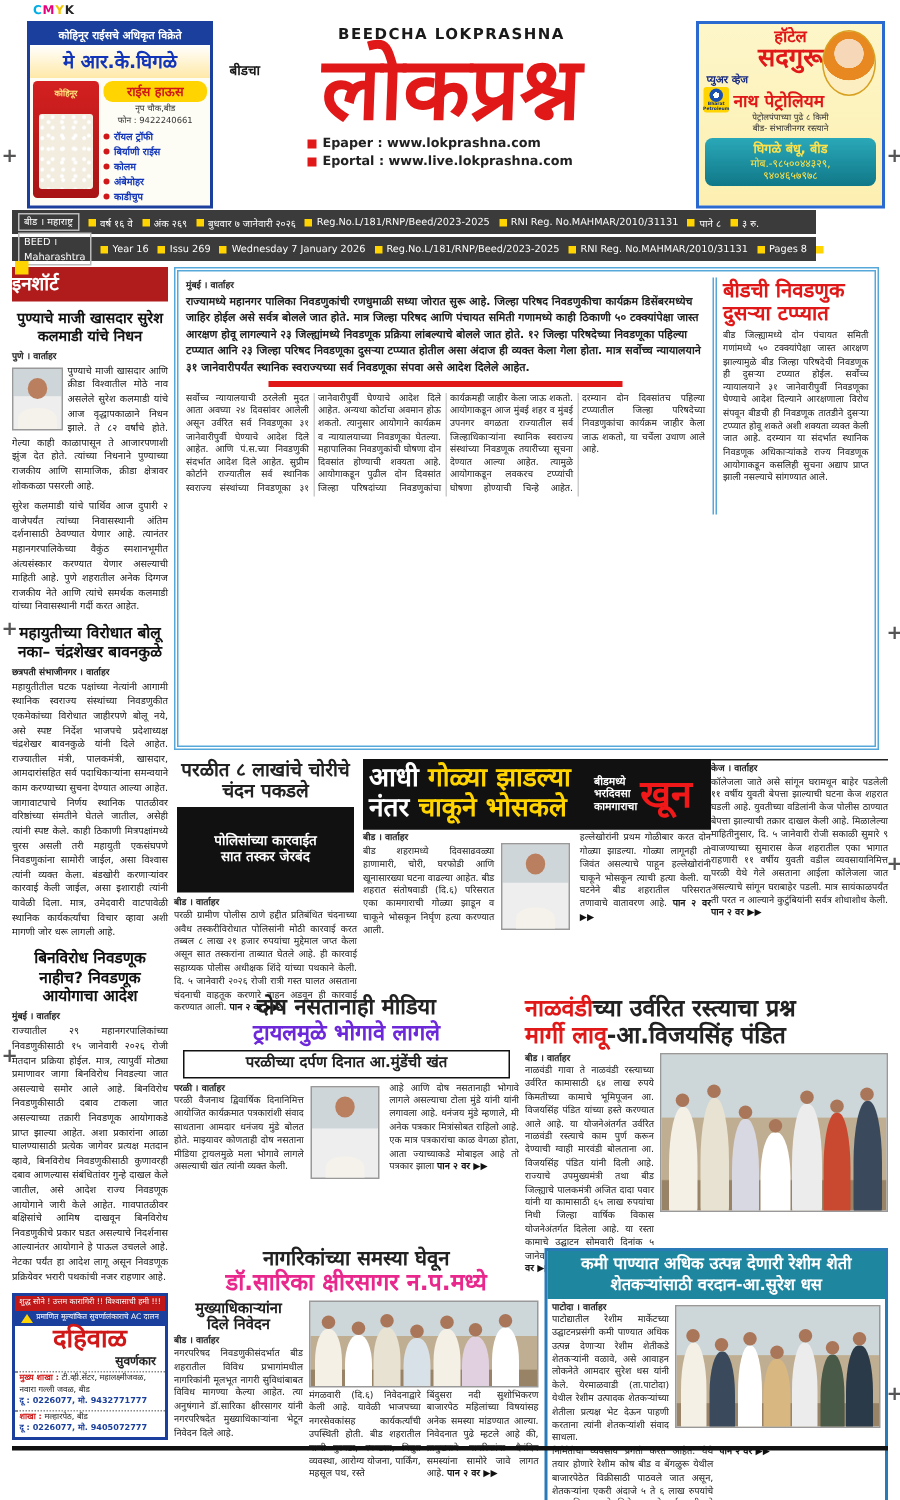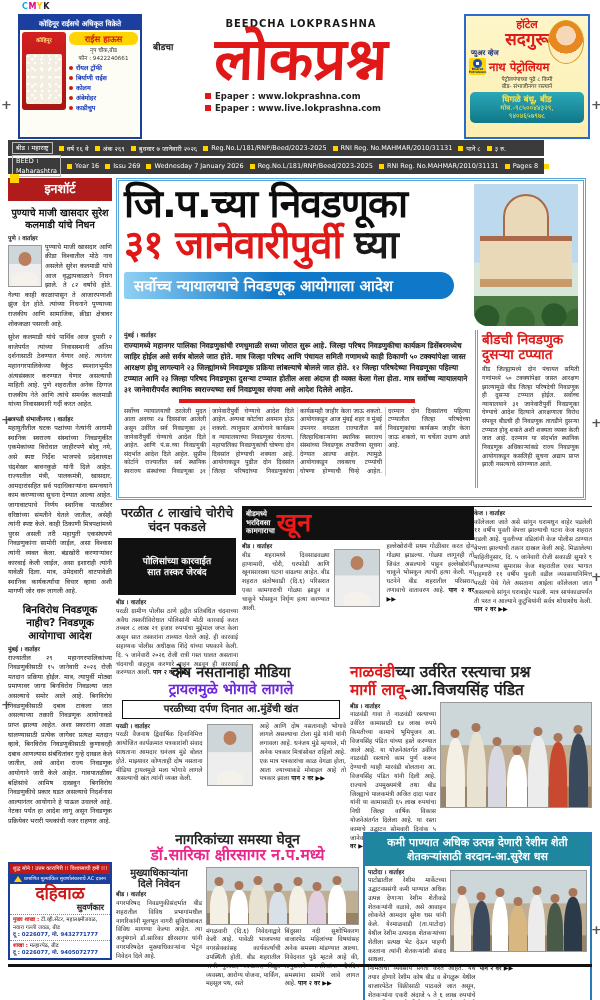--- a/index.html
+++ b/index.html
@@ -48,21 +48,21 @@
   .tagmr{position:absolute;left:8px;top:22px;font-size:9px;font-weight:bold;}
   .eline{display:flex;align-items:center;gap:4px;font-size:8.5px;font-weight:bold;color:#222;margin-left:60px;line-height:1.45;}
   .eline i{width:6px;height:6px;background:#e01818;display:inline-block;flex:none;}
   
   .ibar{left:8px;width:536px;height:16px;background:#3b3b3b;color:#fff;display:flex;align-items:center;gap:6px;padding:0 4px;box-sizing:border-box;}
   .ibar .box{border:1px solid #bbb;padding:0 3px;font-size:6.5px;line-height:1.6;}
   .seg{display:flex;align-items:center;gap:3px;font-size:6.5px;white-space:nowrap;}
   .seg i{width:5px;height:5px;background:#ffd400;flex:none;display:inline-block;}
   
   .sb{left:8px;top:178px;width:104px;height:782px;font-size:6.4px;line-height:1.5;}
-  .sb .hd{background:#b01c1c;color:#fff;font-weight:bold;font-size:12.5px;text-align:center;padding:2px 0;position:relative;}
+  .sb .hd{background:#b01c1c;color:#fff;font-weight:bold;font-size:12.5px;text-align:left;padding:2px 0;position:relative;}
   .sb .hd::before{content:"";position:absolute;left:2px;top:-4px;width:9px;height:9px;background:#ffd400;}
   .sbt{font-weight:bold;font-size:9.6px;line-height:1.25;text-align:center;margin:6px 0 2px;color:#111;}
   .dl{font-weight:bold;font-size:6px;color:#222;}
   .sb p{margin:1px 0 4px;}
   .portrait{float:left;width:32px;height:40px;margin:2px 3px 1px 0;border:1px solid #999;position:relative;background:linear-gradient(180deg,#cfd6da 0 45%,#eee 46%);overflow:hidden;}
   .portrait::before{content:"";position:absolute;top:6px;left:50%;transform:translateX(-50%);width:13px;height:14px;border-radius:50%;background:#b97f5e;}
   .portrait::after{content:"";position:absolute;bottom:-2px;left:50%;transform:translateX(-50%);width:26px;height:16px;border-radius:45% 45% 0 0;background:#f4f2ea;}
   
   .dah{position:absolute;bottom:0;left:0;width:100%;box-sizing:border-box;border:2px solid #1a3f9c;background:#fff;}
   .dah .t1{background:#c01818;color:#fff;font-size:5.2px;text-align:center;padding:1px;}
@@ -157,20 +157,21 @@
   <span class="reg" style="left:1px;top:100px;">+</span>
   <span class="reg" style="left:591px;top:100px;">+</span>
   <span class="reg" style="left:1px;top:415px;">+</span>
   <span class="reg" style="left:591px;top:418px;">+</span>
   <span class="reg" style="left:591px;top:572px;">+</span>
   <span class="reg" style="left:1px;top:700px;">+</span>
   <span class="reg" style="left:591px;top:925px;">+</span>
 
   <div class="abs adL">
     <div class="hd">कोहिनूर राईसचे अधिकृत विक्रेते</div>
+    <div class="nm">मे आर.के.घिगळे</div>
     <div class="bodyrow">
       <div class="bag">
           <span>कोहिनूर</span>
         </div>
       <div style="flex:1;">
         <div class="rice">राईस हाऊस</div>
         <div class="tiny">नृप चौक,बीड</div>
         <div class="tiny">फोन : 9422240661</div>
         <ul>
           <li>रॉयल ट्रॉफी</li>
@@ -186,21 +187,21 @@
   <div class="abs mastc">
     <span class="tagmr">बीडचा</span>
     <div class="beedcha">BEEDCHA LOKPRASHNA</div>
     <div class="logo">लोकप्रश्न</div>
     <div class="eline">
         <i></i>
         <span>Epaper : www.lokprashna.com</span>
       </div>
     <div class="eline">
         <i></i>
-        <span>Epaper : www.live.lokprashna.com</span>
+        <span>Eportal : www.live.lokprashna.com</span>
       </div>
   </div>
 
   <div class="abs adR">
     <div class="halo"></div>
     <div class="h1">हॉटेल</div>
     <div class="h2">सदगुरू</div>
     <div class="veg">प्युअर व्हेज</div>
     <div class="nathrow">
       <span class="bp">
@@ -285,20 +286,21 @@
     <div class="hd">इनशॉर्ट</div>
 
     <div>
       <div class="sbt">पुण्याचे माजी खासदार सुरेश कलमाडी यांचे निधन</div>
       <div class="dl">पुणे । वार्ताहर</div>
       <p class="jt"><span class="portrait"></span><span>पुण्याचे माजी खासदार आणि क्रीडा विश्वातील मोठे नाव असलेले सुरेश कलमाडी यांचे आज वृद्धापकाळाने निधन झाले. ते ८२ वर्षांचे होते. गेल्या काही काळापासून ते आजारपणाशी झुंज देत होते. त्यांच्या निधनाने पुण्याच्या राजकीय आणि सामाजिक, क्रीडा क्षेत्रावर शोककळा पसरली आहे.</span></p>
       <p class="jt">सुरेश कलमाडी यांचे पार्थिव आज दुपारी २ वाजेपर्यंत त्यांच्या निवासस्थानी अंतिम दर्शनासाठी ठेवण्यात येणार आहे. त्यानंतर महानगरपालिकेच्या वैकुंठ स्मशानभूमीत अंत्यसंस्कार करण्यात येणार असल्याची माहिती आहे. पुणे शहरातील अनेक दिग्गज राजकीय नेते आणि त्यांचे समर्थक कलमाडी यांच्या निवासस्थानी गर्दी करत आहेत.</p>
     </div>
 
     <div>
+      <div class="sbt" style="font-size:10.3px;">महायुतीच्या विरोधात बोलू नका– चंद्रशेखर बावनकुळे</div>
       <div class="dl">छत्रपती संभाजीनगर । वार्ताहर</div>
       <p class="jt">महायुतीतील घटक पक्षांच्या नेत्यांनी आगामी स्थानिक स्वराज्य संस्थांच्या निवडणुकीत एकमेकांच्या विरोधात जाहीरपणे बोलू नये, असे स्पष्ट निर्देश भाजपचे प्रदेशाध्यक्ष चंद्रशेखर बावनकुळे यांनी दिले आहेत. राज्यातील मंत्री, पालकमंत्री, खासदार, आमदारांसहित सर्व पदाधिकाऱ्यांना समन्वयाने काम करण्याच्या सुचना देण्यात आल्या आहेत. जागावाटपाचे निर्णय स्थानिक पातळीवर वरिष्ठांच्या संमतीने घेतले जातील, असेही त्यांनी स्पष्ट केले. काही ठिकाणी मित्रपक्षांमध्ये चुरस असली तरी महायुती एकसंघपणे निवडणुकांना सामोरी जाईल, असा विश्वास त्यांनी व्यक्त केला. बंडखोरी करणाऱ्यांवर कारवाई केली जाईल, असा इशाराही त्यांनी यावेळी दिला. मात्र, उमेदवारी वाटपावेळी स्थानिक कार्यकर्त्यांचा विचार व्हावा अशी मागणी जोर धरू लागली आहे.</p>
     </div>
 
     <div>
       <div class="sbt" style="font-size:10.3px;">बिनविरोध निवडणूक नाहीच? निवडणूक आयोगाचा आदेश</div>
       <div class="dl">मुंबई । वार्ताहर</div>
       <p class="jt">राज्यातील २९ महानगरपालिकांच्या निवडणुकीसाठी १५ जानेवारी २०२६ रोजी मतदान प्रक्रिया होईल. मात्र, त्यापुर्वी मोठ्या प्रमाणावर जागा बिनविरोध निवडल्या जात असल्याचे समोर आले आहे. बिनविरोध निवडणुकीसाठी दबाव टाकला जात असल्याच्या तक्रारी निवडणूक आयोगाकडे प्राप्त झाल्या आहेत. अशा प्रकारांना आळा घालण्यासाठी प्रत्येक जागेवर प्रत्यक्ष मतदान व्हावे, बिनविरोध निवडणुकीसाठी कुणावरही दबाव आणल्यास संबंधितांवर गुन्हे दाखल केले जातील, असे आदेश राज्य निवडणूक आयोगाने जारी केले आहेत. गावपातळीवर बक्षिसांचे आमिष दाखवून बिनविरोध निवडणुकीचे प्रकार घडत असल्याचे निदर्शनास आल्यानंतर आयोगाने हे पाऊल उचलले आहे. नेटका पर्यंत हा आदेश लागू असून निवडणूक प्रक्रियेवर भरारी पथकांची नजर राहणार आहे.</p>
     </div>
 
@@ -311,32 +313,20 @@
       <div class="nm">दहिवाळ</div>
       <div class="sub">सुवर्णकार</div>
       <div class="row"><b>मुख्य शाखा :</b> <span>टी.व्ही.सेंटर, महालक्ष्मीजवळ, नवारा गल्ली जवळ, बीड</span><br>
         <span class="ph">दू : 0226077, मो. 9432771777</span></div>
       <div class="row"><b>शाखा :</b> <span>मल्हारपेठ, बीड</span><br>
         <span class="ph">दू : 0226077, मो. 9405072777</span></div>
     </div>
   </div>
 
   <div class="abs mainbox">
-    <div class="mb-top">
-      <div class="mb-headl">
-        <div class="h1a">जि.प.च्या निवडणूका</div>
-        <div class="h1b"><span class="red">३१ जानेवारीपुर्वी</span> <span>घ्या</span></div>
-        <div class="strip">सर्वोच्च न्यायालयाचे निवडणूक आयोगाला आदेश</div>
-      </div>
-      <div class="scphoto">
-        <div class="scdome"></div>
-        <div class="scbody"></div>
-        <div class="scgreen"></div>
-      </div>
-    </div>
     <div class="mb-bot">
       <div class="mb-left">
         <div class="lead"><span class="dl">मुंबई । वार्ताहर</span><br>
           <span>राज्यामध्ये महानगर पालिका निवडणुकांची रणधुमाळी सध्या जोरात सुरू आहे. जिल्हा परिषद निवडणुकीचा कार्यक्रम डिसेंबरमध्येच जाहिर होईल असे सर्वत्र बोलले जात होते. मात्र जिल्हा परिषद आणि पंचायत समिती गणामध्ये काही ठिकाणी ५० टक्क्यांपेक्षा जास्त आरक्षण होवू लागल्याने २३ जिल्ह्यांमध्ये निवडणूक प्रक्रिया लांबल्याचे बोलले जात होते. १२ जिल्हा परिषदेच्या निवडणूका पहिल्या टप्प्यात आनि २३ जिल्हा परिषद निवडणूका दुसऱ्या टप्प्यात होतील असा अंदाज ही व्यक्त केला गेला होता. मात्र सर्वोच्च न्यायालयाने ३१ जानेवारीपर्यंत स्थानिक स्वराज्यच्या सर्व निवडणूका संपवा असे आदेश दिलेले आहेत.</span></div>
         <div class="redrule"></div>
         <div class="cols4">सर्वोच्च न्यायालयाची ठरलेली मुदत आता अवघ्या २४ दिवसांवर आलेली असून उर्वरित सर्व निवडणूका ३१ जानेवारीपुर्वी घेण्याचे आदेश दिले आहेत. आणि पं.स.च्या निवडणुकी संदर्भात आदेश दिले आहेत. सुप्रीम कोर्टाने राज्यातील सर्व स्थानिक स्वराज्य संस्थांच्या निवडणूका ३१ जानेवारीपुर्वी घेण्याचे आदेश दिले आहेत. अन्यथा कोर्टाचा अवमान होऊ शकतो. त्यानुसार आयोगाने कार्यक्रम व न्यायालयाच्या निवडणूका घेतल्या. महापालिका निवडणुकांची घोषणा दोन दिवसांत होण्याची शक्यता आहे. आयोगाकडून पुढील दोन दिवसांत जिल्हा परिषदांच्या निवडणुकांचा कार्यक्रमही जाहीर केला जाऊ शकतो. आयोगाकडून आज मुंबई शहर व मुंबई उपनगर वगळता राज्यातील सर्व जिल्हाधिकाऱ्यांना स्थानिक स्वराज्य संस्थांच्या निवडणूक तयारीच्या सूचना देण्यात आल्या आहेत. त्यामुळे आयोगाकडून लवकरच टप्प्यांची घोषणा होण्याची चिन्हे आहेत. दरम्यान दोन दिवसांतच पहिल्या टप्प्यातील जिल्हा परिषदेच्या निवडणुकांचा कार्यक्रम जाहीर केला जाऊ शकतो, या चर्चेला उधाण आले आहे.</div>
       </div>
       <div class="rail">
         <div class="t"><span>बीडची निवडणुक</span><br><span>दुसऱ्या टप्प्यात</span></div>
         <p>बीड जिल्ह्यामध्ये दोन पंचायत समिती गणांमध्ये ५० टक्क्यांपेक्षा जास्त आरक्षण झाल्यामुळे बीड जिल्हा परिषदेची निवडणूक ही दुसऱ्या टप्प्यात होईल. सर्वोच्च न्यायालयाने ३१ जानेवारीपुर्वी निवडणूका घेण्याचे आदेश दिल्याने आरक्षणाला विरोध संपवून बीडची ही निवडणूक तातडीने दुसऱ्या टप्प्यात होवू शकते अशी शक्यता व्यक्त केली जात आहे. दरम्यान या संदर्भात स्थानिक निवडणूक अधिकाऱ्यांकडे राज्य निवडणूक आयोगाकडून कसलिही सुचना अद्याप प्राप्त झाली नसल्याचे सांगण्यात आले.</p>
@@ -348,20 +338,24 @@
     <div class="art a-parli">
       <div class="t">परळीत ८ लाखांचे चोरीचे चंदन पकडले</div>
       <div class="blackbox">पोलिसांच्या कारवाईत सात तस्कर जेरबंद</div>
       <div class="dl">बीड । वार्ताहर</div>
       <div class="jt"><span>परळी ग्रामीण पोलीस ठाणे हद्दीत प्रतिबंधित चंदनाच्या अवैध तस्करीविरोधात पोलिसांनी मोठी कारवाई करत तब्बल ८ लाख २१ हजार रुपयांचा मुद्देमाल जप्त केला असून सात तस्करांना ताब्यात घेतले आहे. ही कारवाई सहाय्यक पोलीस अधीक्षक शिंदे यांच्या पथकाने केली. दि. ५ जानेवारी २०२६ रोजी रात्री गस्त घालत असताना चंदनाची वाहतूक करणारे वाहन अडवून ही कारवाई करण्यात आली.</span>
         <span class="cont">पान २ वर ▶▶</span></div>
     </div>
 
     <div class="art a-khoon">
       <div class="khbox">
+        <div class="big">
+          <span>आधी </span><span class="y">गोळ्या झाडल्या</span><br>
+          <span>नंतर </span><span class="y">चाकूने भोसकले</span>
+        </div>
         <div class="side">
           <div class="small">
             <span>बीडमध्ये</span><br>
             <span>भरदिवसा</span><br>
             <span>कामगाराचा</span>
           </div>
           <div class="khun">खून</div>
         </div>
       </div>
       <div class="khbody">

